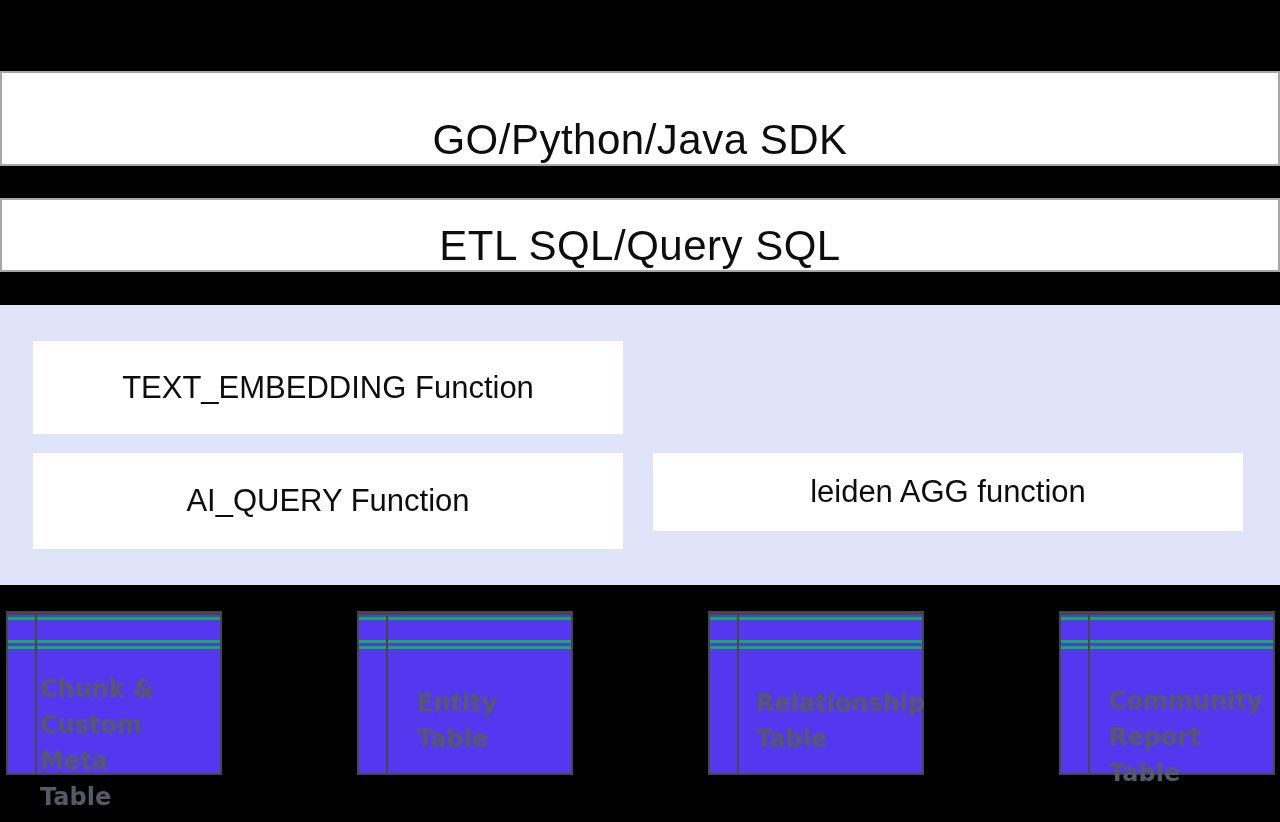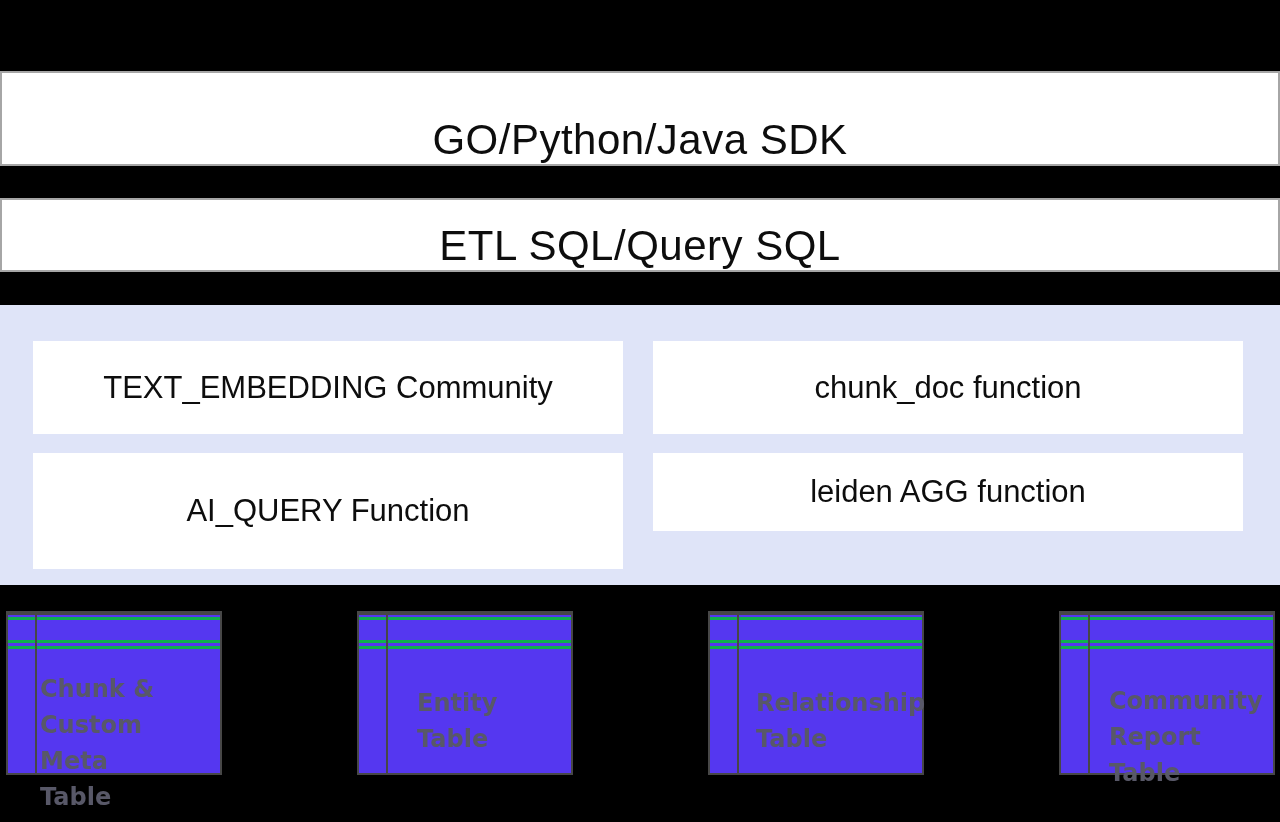--- a/index.html
+++ b/index.html
@@ -43,21 +43,21 @@
     background:var(--panel-bg);
   }
   .func-box{
     position:absolute;
     background:var(--func-bg);
     display:flex; align-items:center; justify-content:center;
     font-size:31px;
   }
   .func-tl{left:33px;  top:36px;  width:590px; height:93px;}
   .func-tr{left:653px; top:36px;  width:590px; height:93px;}
-  .func-bl{left:33px;  top:148px; width:590px; height:116px;}
+  .func-bl{left:33px;  top:148px; width:590px; height:96px;}
   .func-br{left:653px; top:148px; width:590px; height:78px;}
   
   .db-table{
     position:absolute;
     top:611px; width:216px; height:164px;
     background:var(--table-fill);
     border:2px solid var(--table-border);
     border-top-width:4px;
   }
   .tbl-1{left:6px;}
@@ -101,24 +101,21 @@
 <div class="layer-bar bar-sdk">
   <span>GO/Python/Java SDK</span>
 </div>
 
 <div class="layer-bar bar-sql">
   <span>ETL SQL/Query SQL</span>
 </div>
 
 <div class="functions-panel">
   <div class="func-box func-tl">
-    <span>TEXT_EMBEDDING Community</span>
-  </div>
-  <div class="func-box func-tr">
-    <span>chunk_doc function</span>
+    <span>TEXT_EMBEDDING Function</span>
   </div>
   <div class="func-box func-bl">
     <span>AI_QUERY Function</span>
   </div>
   <div class="func-box func-br">
     <span>leiden AGG function</span>
   </div>
 </div>
 
 <div class="db-table tbl-1">

